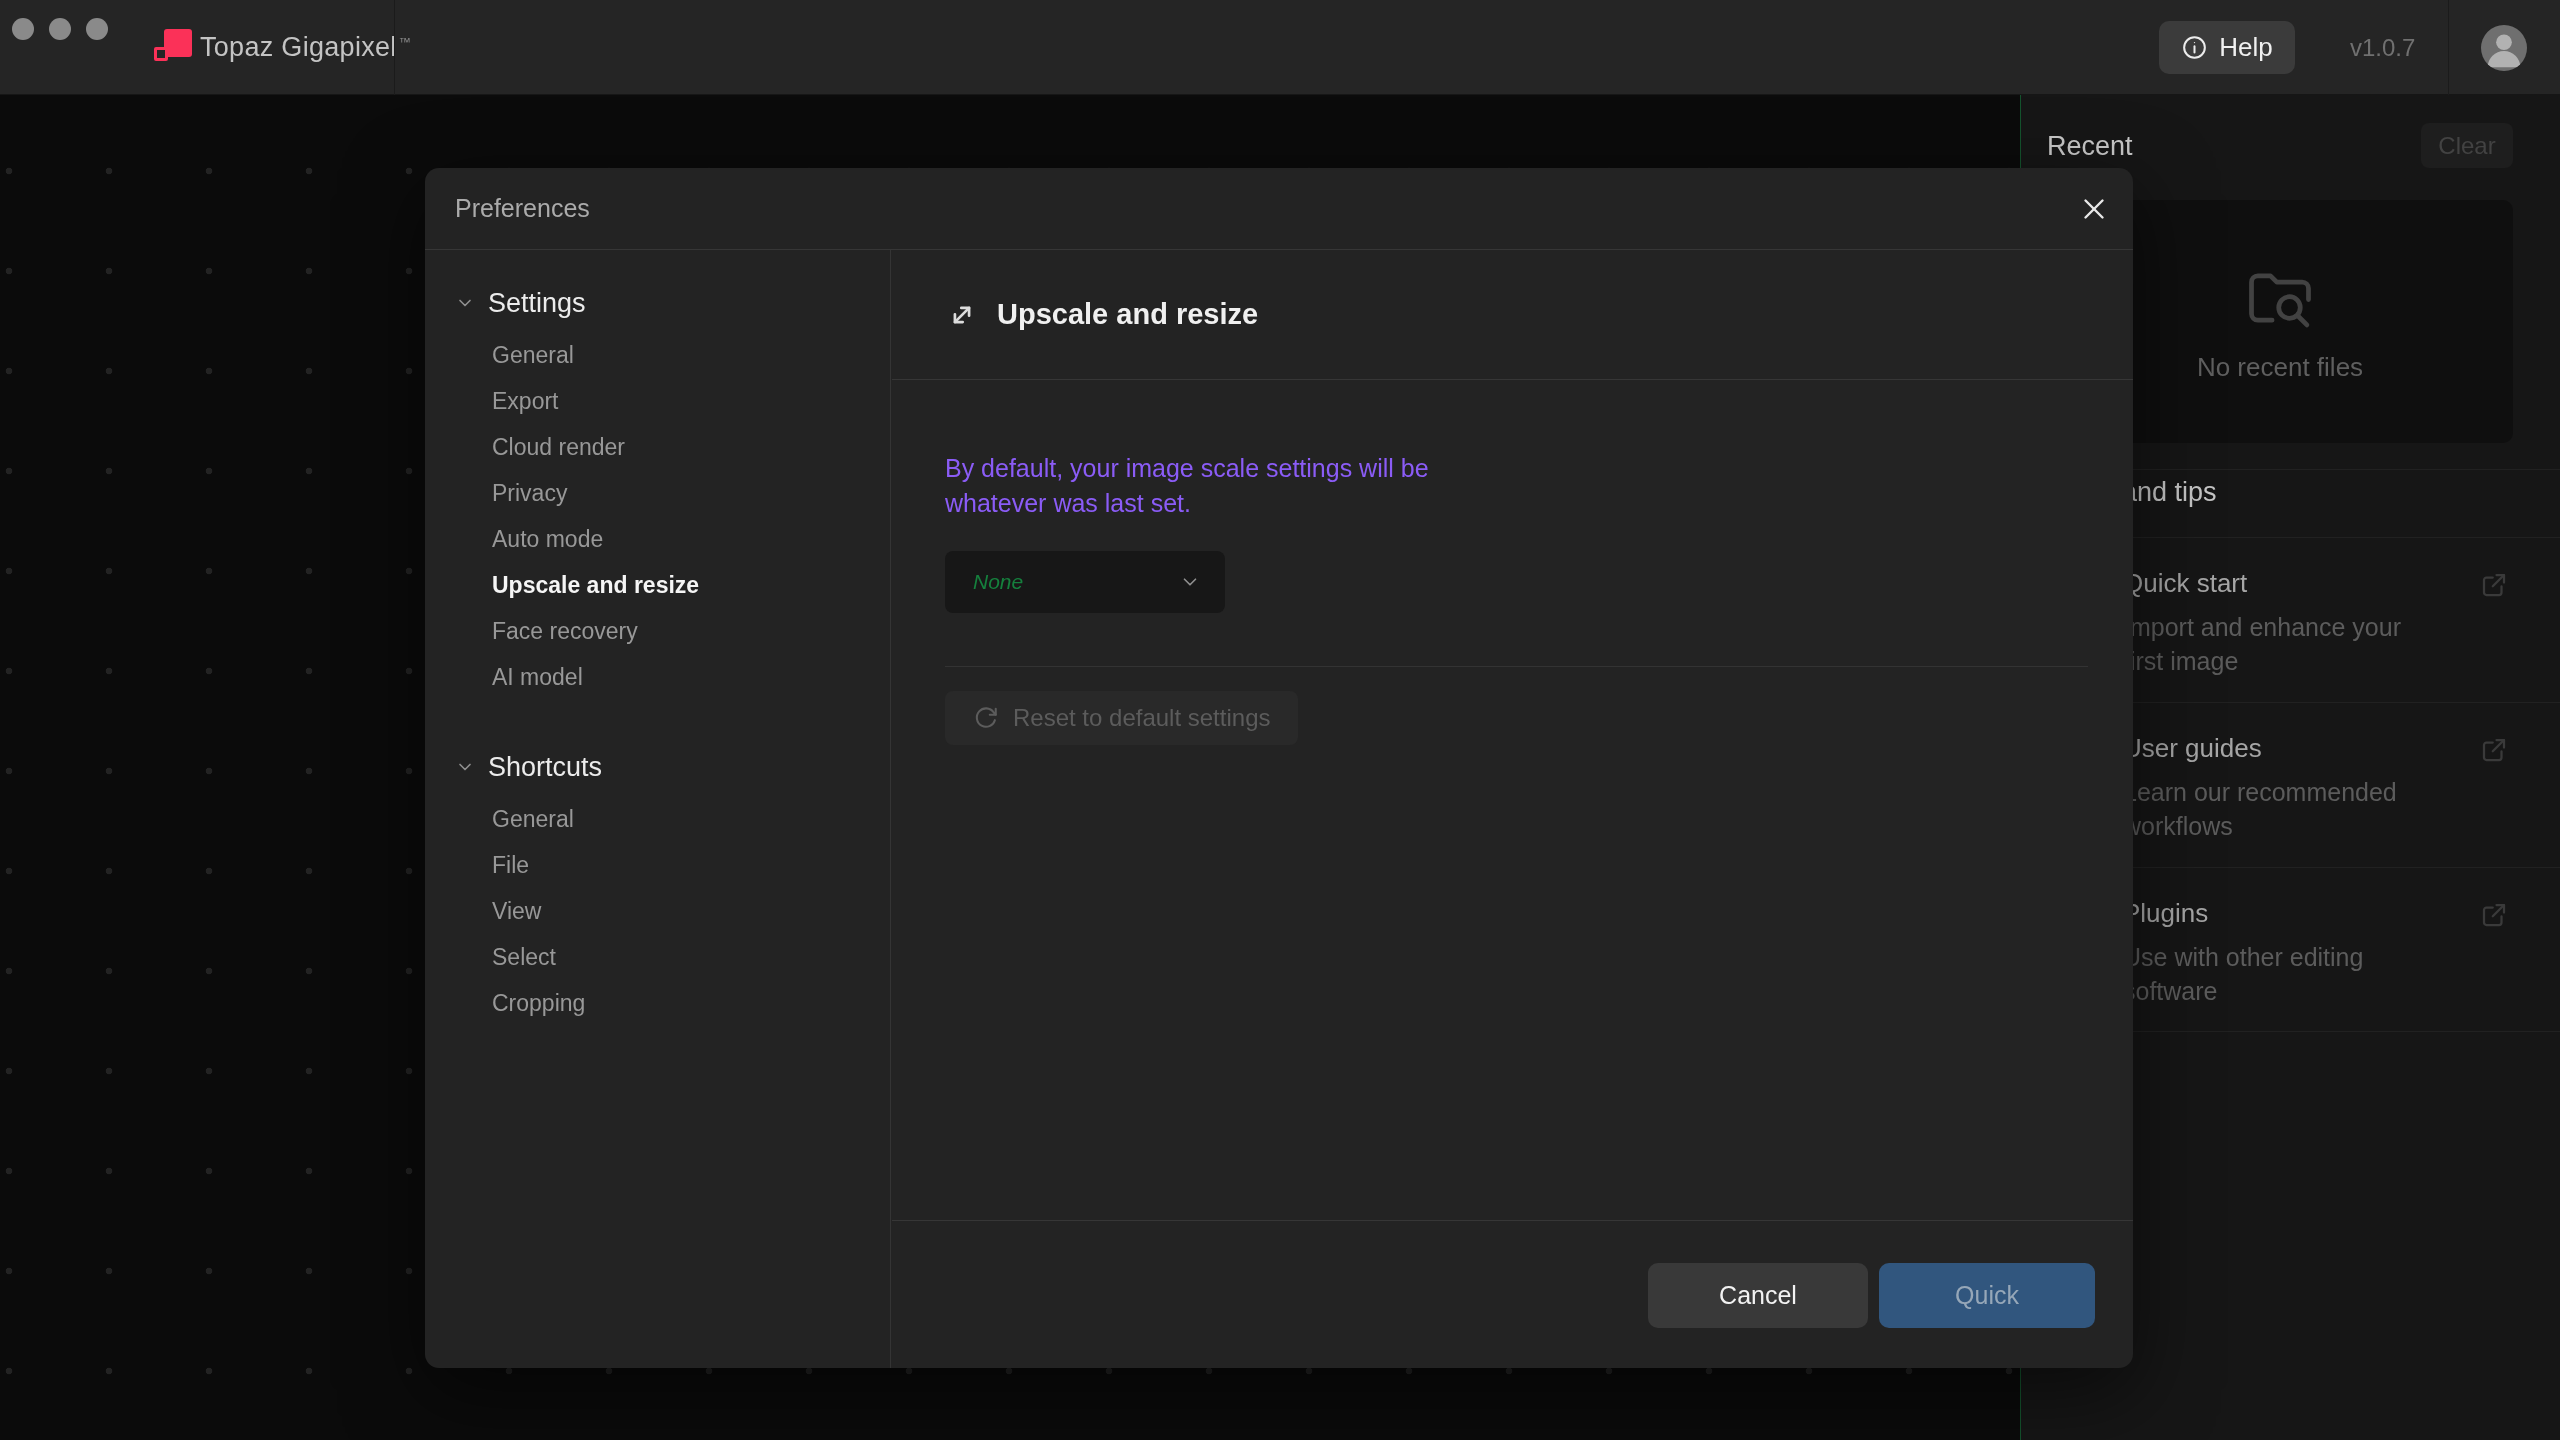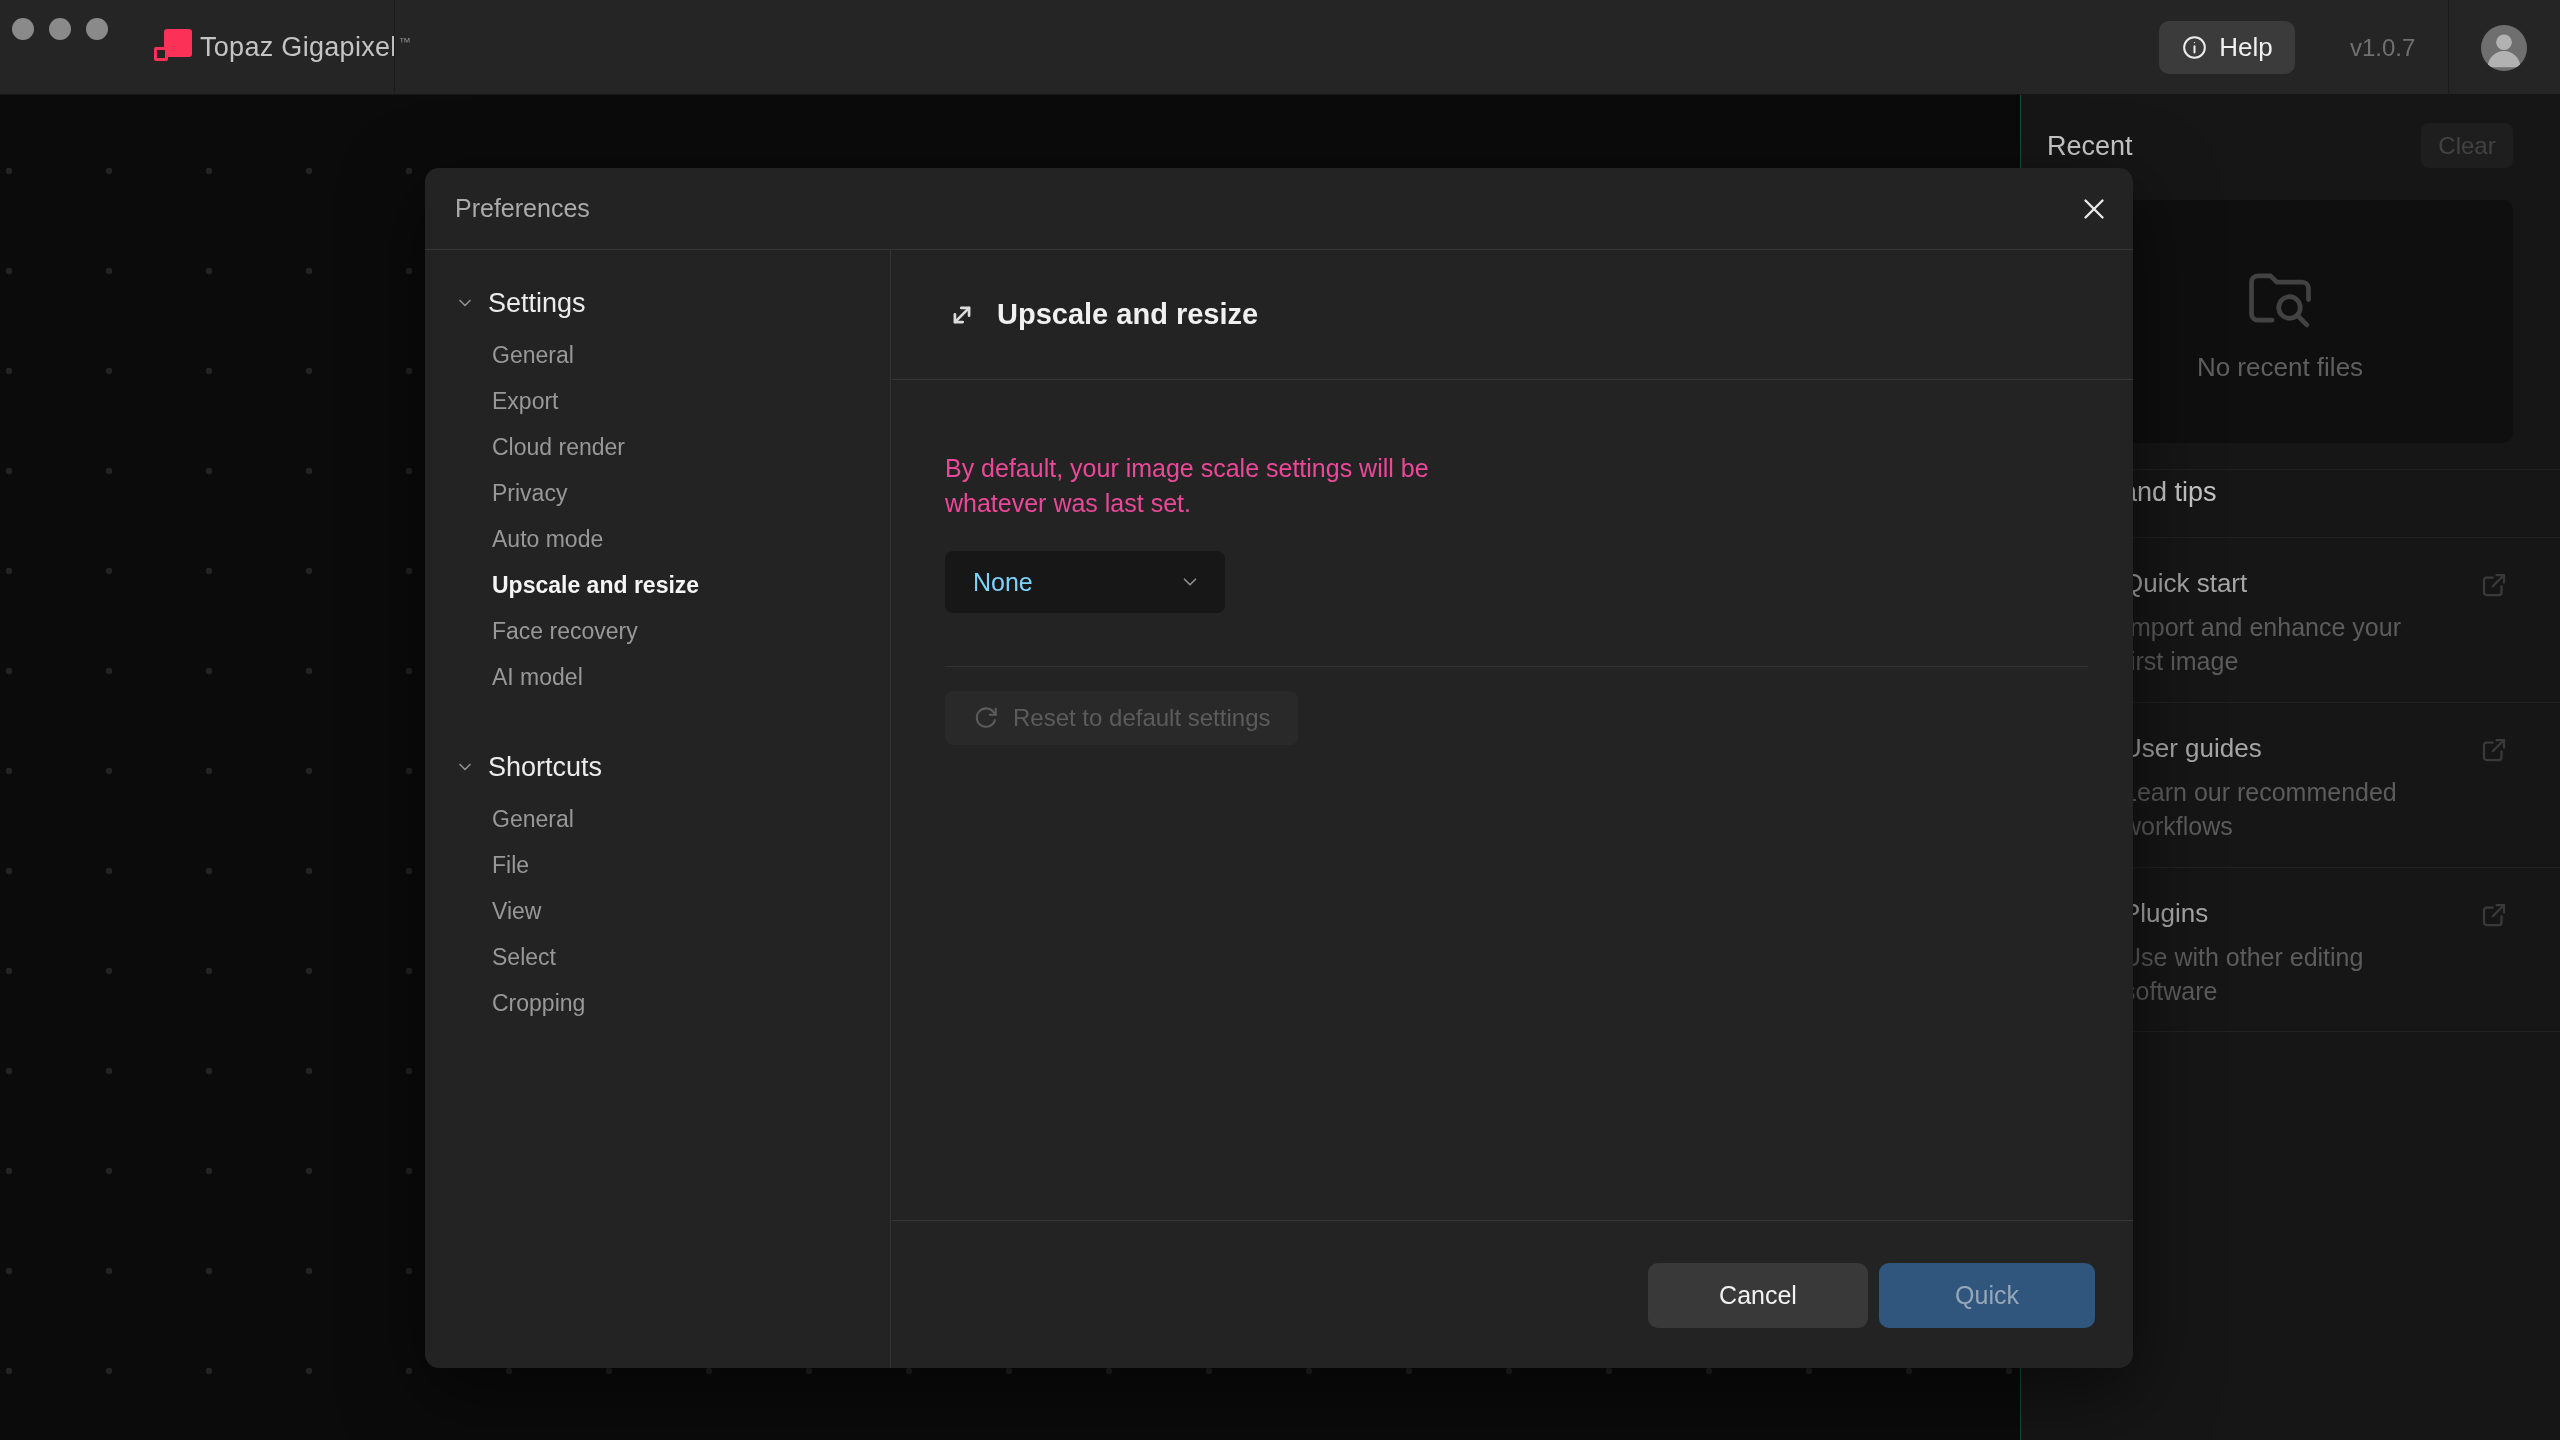--- a/index.html
+++ b/index.html
@@ -114,27 +114,27 @@
 
   .content-pane { position:absolute; left:467px; top:82px; width:1241px; height:1118px; }
   .content-header {
     height:130px; border-bottom:1px solid #363636;
     display:flex; align-items:center; gap:18px; padding-left:53px;
   }
   .content-header .section-icon { color:#dcdcdc; }
   .section-title { font-size:29px; font-weight:700; color:#f0f0f0; }
   .content-body { padding:55px 45px 0 53px; }
   .field-label { font-size:25px; font-weight:700; color:#e8e8e8; }
-  .field-desc { margin-top:16px; max-width:545px; font-size:25px; line-height:35px; color:#ec4899; }
+  .field-desc { margin-top:16px; max-width:545px; font-size:25px; line-height:35px; color:#8b5cf6; }
   .dropdown {
     margin-top:30px; width:280px; height:62px; background:#171717;
     border:none; border-radius:8px; display:flex; align-items:center; justify-content:space-between;
     padding:0 24px 0 28px; cursor:pointer; font-family:inherit;
   }
-  .dropdown .dropdown-value { font-size:25px; color:#7dd3fc; }
+  .dropdown .dropdown-value { font-size:21px; color:#15803d;font-style:italic; }
   .dropdown .chev { color:#909090; }
   .content-divider { margin-top:53px; border:none; border-top:1px solid #333333; }
   .reset-btn {
     margin-top:24px; height:54px; padding:0 28px;
     display:inline-flex; align-items:center; gap:14px;
     background:#292929; border:none; border-radius:8px;
     color:#5c5c5c; font-size:24px; font-family:inherit; cursor:default;
   }
   .dialog-footer-line { position:absolute; left:467px; top:1052px; width:1241px; height:0; border-top:1px solid #363636; }
   .btn-cancel {

